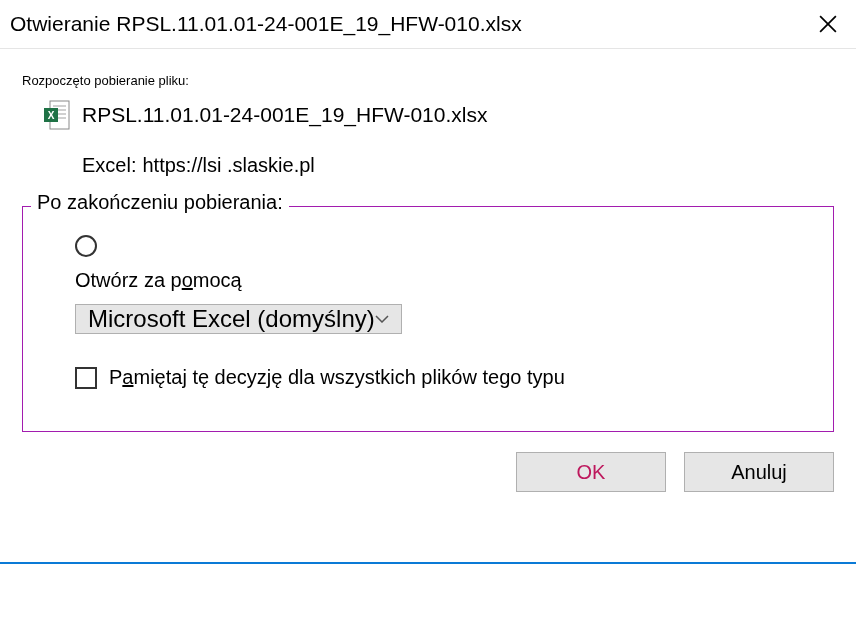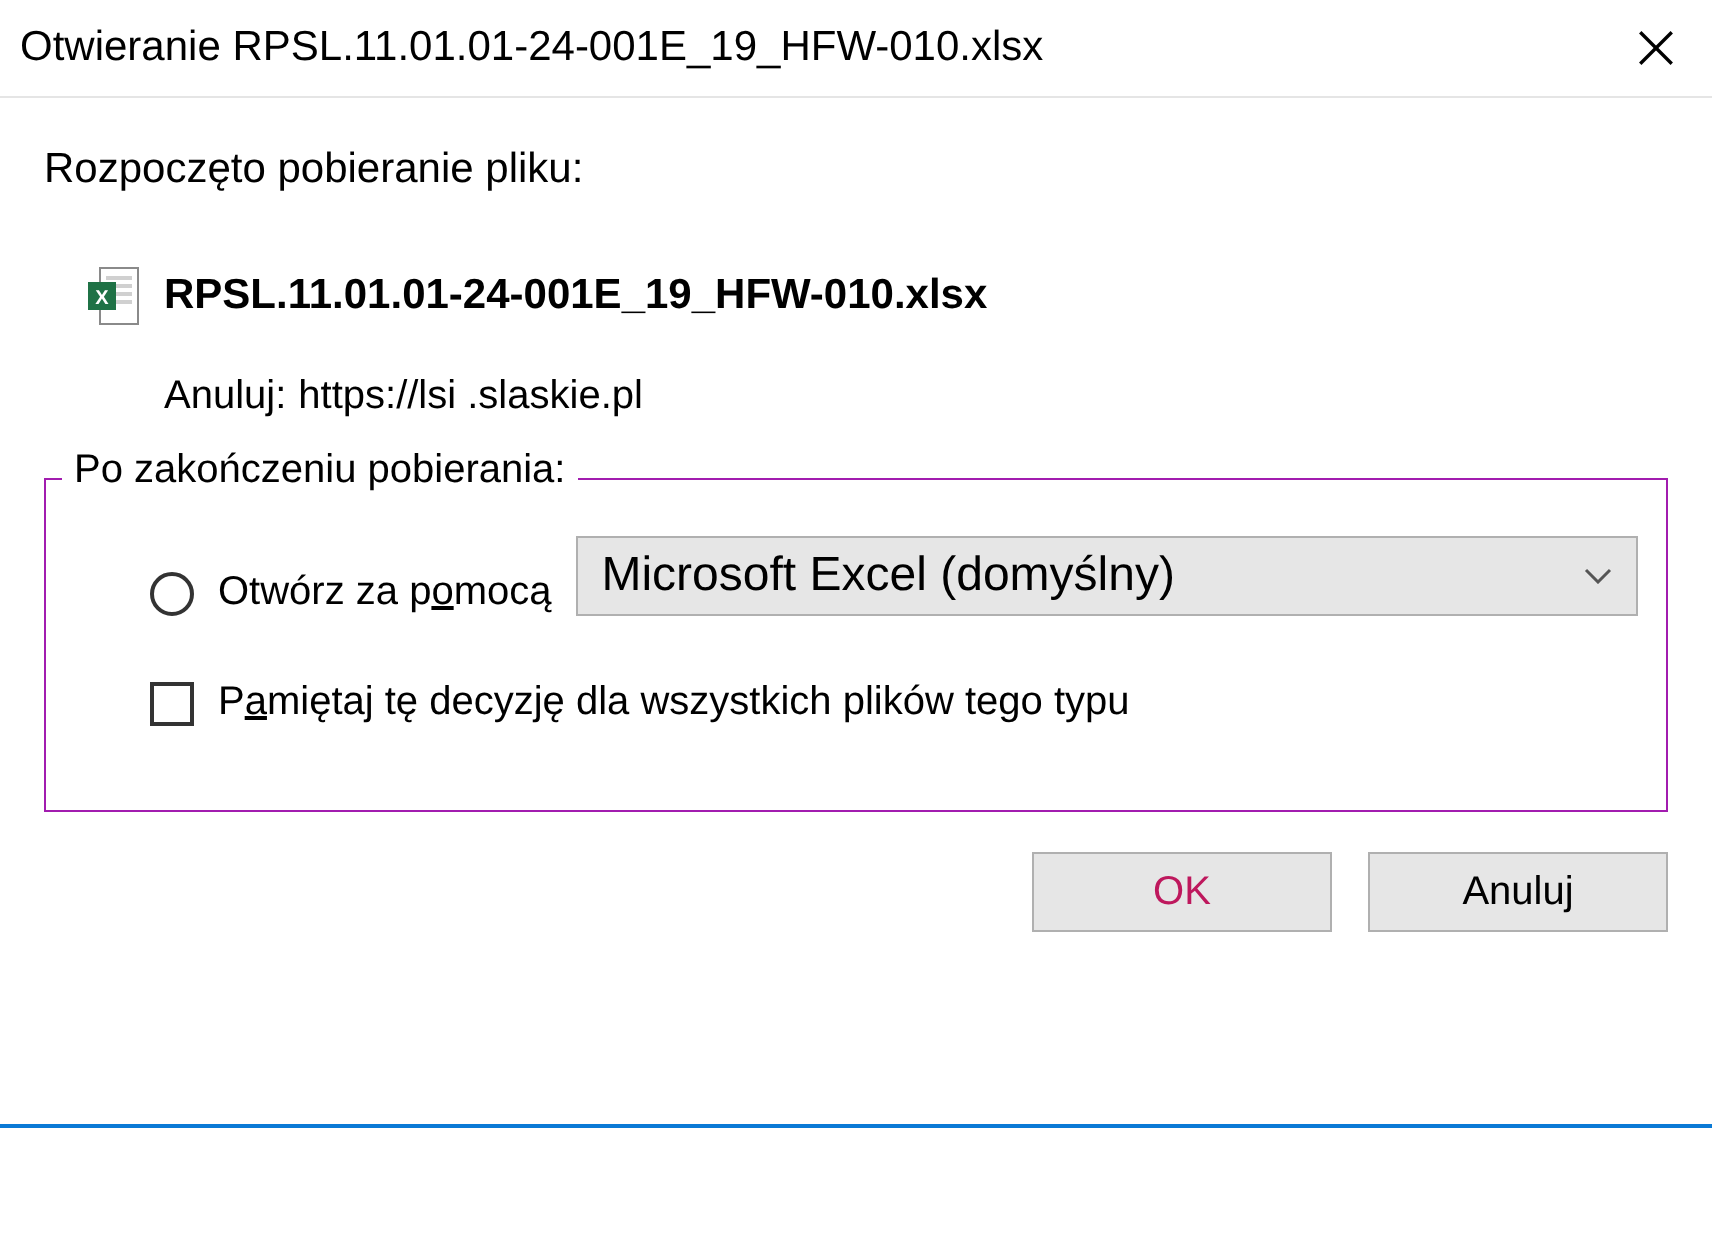--- a/index.html
+++ b/index.html
@@ -36,32 +36,32 @@
       cursor: pointer;
     }
     .close-btn svg {
       width: 18px;
       height: 18px;
     }
     .content {
       padding: 24px 22px 0 22px;
     }
     .intro {
-      font-size: 21px;
-      margin-bottom: 36px;
+      font-size: 13px;
+      margin-bottom: 12px;
     }
     .file-row {
       display: flex;
       align-items: center;
       gap: 12px;
       margin-left: 22px;
       margin-bottom: 16px;
     }
     .file-name {
-      font-weight: 700;
+      font-weight: 400;
       font-size: 21px;
     }
     .meta {
       margin-left: 60px;
       font-size: 20px;
       line-height: 1.9;
     }
     .meta-row {
       display: flex;
       gap: 6px;
@@ -81,23 +81,24 @@
       left: 8px;
       background: #fff;
       padding: 0 6px;
       font-size: 20px;
     }
     .options {
       margin-left: 38px;
     }
     .option-row {
       display: flex;
-      align-items: flex-end;
+      align-items: flex-start;
       gap: 12px;
       margin-bottom: 8px;
+      flex-direction: column;
     }
     .option-row.first {
       margin-top: 6px;
       margin-bottom: 18px;
     }
     .radio {
       width: 22px;
       height: 22px;
       border: 2px solid #333;
       border-radius: 50%;
@@ -220,21 +221,21 @@
         <rect x="9" y="13" width="13" height="2" fill="#d0d0d0"></rect>
         <rect x="9" y="17" width="13" height="2" fill="#d0d0d0"></rect>
         <rect x="0" y="8" width="14" height="14" fill="#1f7246"></rect>
         <text x="7" y="19" text-anchor="middle" fill="#fff" font-size="10" font-family="Arial" font-weight="bold">X</text>
       </svg>
       <div class="file-name">RPSL.11.01.01-24-001E_19_HFW-010.xlsx</div>
     </div>
 
     <div class="meta">
       <div class="meta-row">
-        <span class="meta-label">Anuluj:</span>
+        <span class="meta-label">Excel:</span>
         <span>https://lsi .slaskie.pl</span>
       </div>
     </div>
 
     <div class="fieldset">
       <div class="fieldset-legend">Po zakończeniu pobierania:</div>
 
       <div class="options">
         <div class="option-row first">
           <div class="radio"></div>

